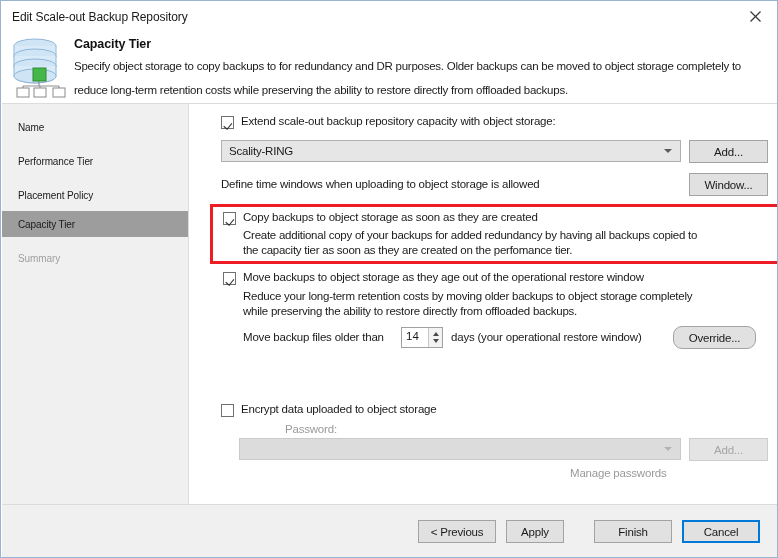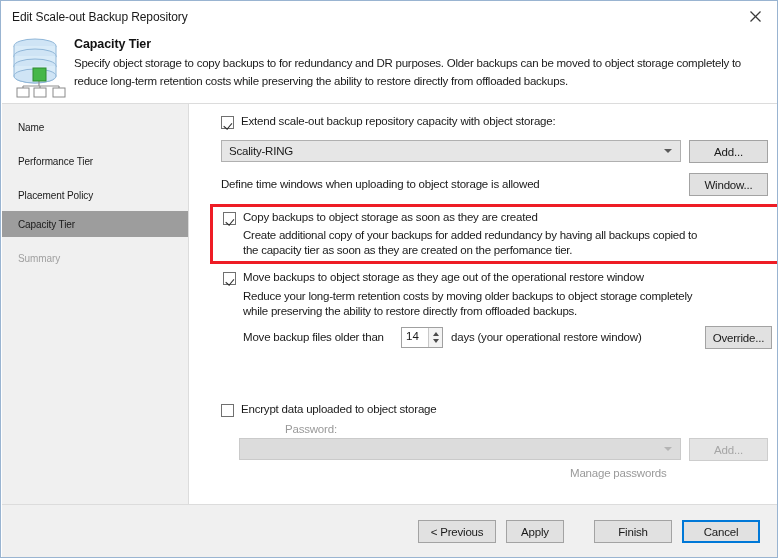--- a/index.html
+++ b/index.html
@@ -68,21 +68,21 @@
     font-weight: bold;
     color: #111111;
     letter-spacing: -0.1px;
   }
   .header-desc {
     position: absolute;
     left: 72px; top: 22px;
     width: 700px;
     font-size: 11.5px;
     color: #1a1a1a;
-    line-height: 18px;
+    line-height: 24px;
     letter-spacing: -0.25px;
   }
 
   
   .sidebar {
     position: absolute;
     left: 1px; top: 103px;
     width: 187px; height: 400px;
     background: #f0f0f0;
     border-right: 1px solid #dcdcdc;
@@ -341,21 +341,21 @@
 
     <div class="lbl" style="left:54px; top:227px;">Move backup files older than</div>
     <div class="spin" style="left:212px; top:223px;">
       <span class="sv">14</span>
       <span class="spin-btns">
         <span class="up"></span>
         <span class="dn"></span>
       </span>
     </div>
     <div class="lbl" style="left:262px; top:227px;">days (your operational restore window)</div>
-    <div class="btn" style="left:516px; top:222px; width:67px;">Override...</div>
+    <div class="btn" style="left:484px; top:222px; width:83px;border-radius:9px;">Override...</div>
 
     <div class="cb" style="left:32px; top:300px;"></div>
     <div class="lbl" style="left:52px; top:299px;">Encrypt data uploaded to object storage</div>
     <div class="lbl dim" style="left:52px; top:319px;">Password:</div>
     <div class="combo disabled" style="left:50px; top:334px; width:442px;">
       <span class="cval"></span>
       <span class="arrow"></span>
     </div>
     <div class="btn disabled" style="left:500px; top:334px; width:79px;">Add...</div>
     <div class="link" style="left:381px; top:363px;">Manage passwords</div>

